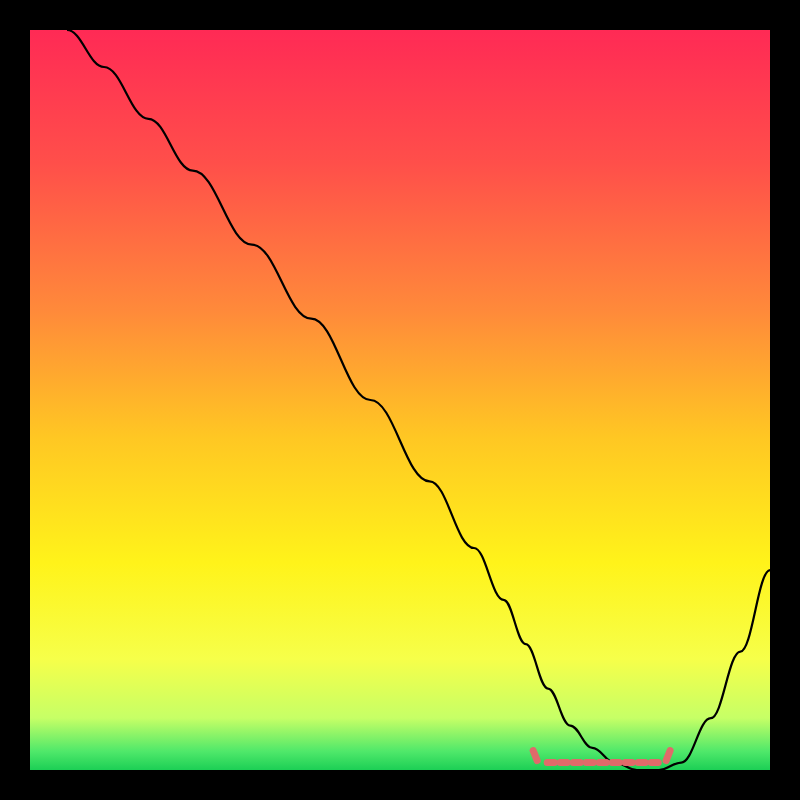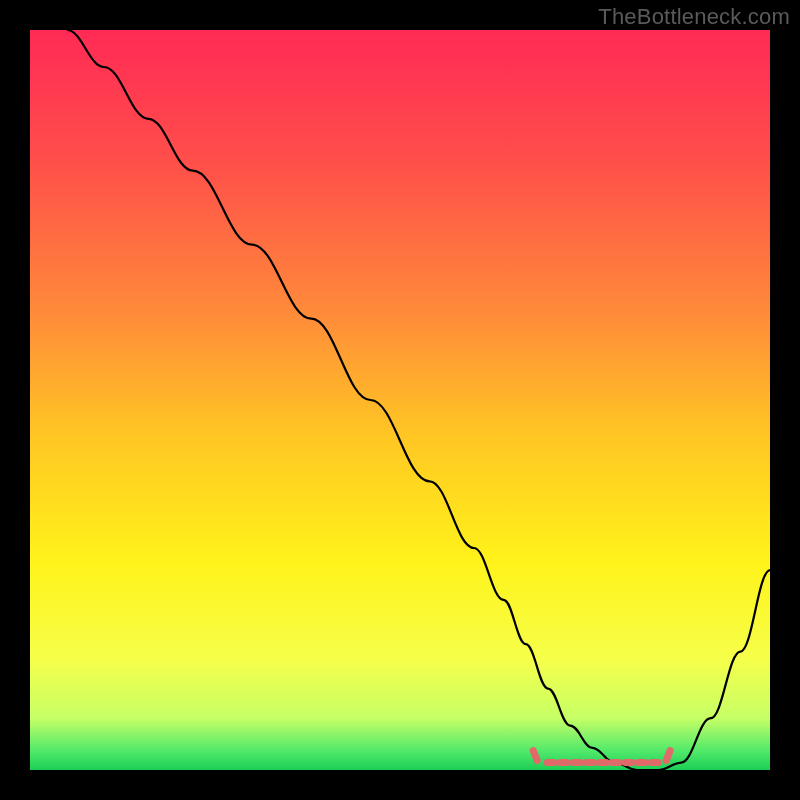--- a/index.html
+++ b/index.html
@@ -37,21 +37,20 @@
   .plot-area svg {
     display: block;
     width: 740px;
     height: 740px;
   }
 </style>
 </head>
 <body>
 
 <div class="container">
-  <div class="watermark">TheBottleneck.com</div>
   <div class="plot-area">
     <svg viewBox="0 0 740 740" preserveAspectRatio="none">
       <defs>
         <linearGradient id="bg-grad" x1="0" y1="0" x2="0" y2="1">
             <stop offset="0%" stop-color="#ff2a55"></stop>
             <stop offset="18%" stop-color="#ff4f4a"></stop>
             <stop offset="38%" stop-color="#ff8a3a"></stop>
             <stop offset="55.00000000000001%" stop-color="#ffc723"></stop>
             <stop offset="72%" stop-color="#fff31a"></stop>
             <stop offset="85%" stop-color="#f6ff4a"></stop>

